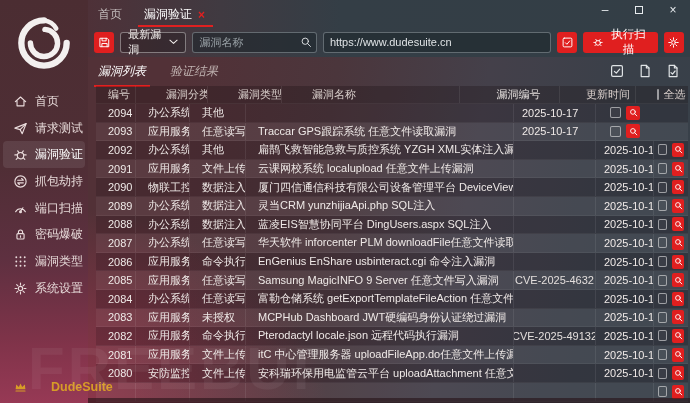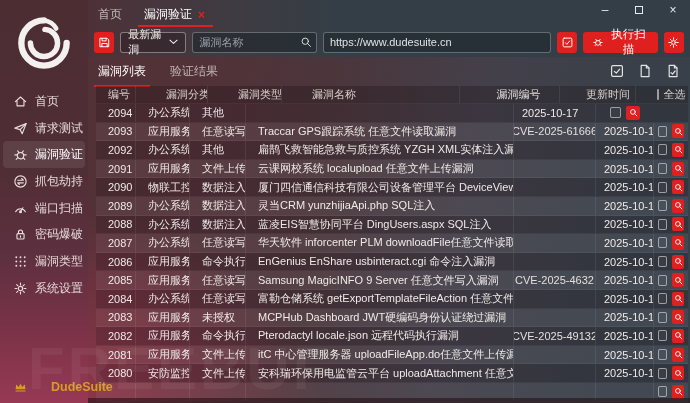--- a/index.html
+++ b/index.html
@@ -56,21 +56,21 @@
   .search-wrap{ position:relative; width:136px; }
   .search-wrap .inp{ width:100%; padding-right:22px; }
   .search-wrap .ic{ position:absolute; right:5px; top:4px; color:#e8eaec; }
   .search-wrap .ic svg{ width:12px; height:12px; }
   .url-inp{ width:248px; }
   .scan-btn{ padding:0 9px; font-size:11.5px; }
   .scan-btn .ic svg{ width:12px; height:12px; }
 
   
   .subbar{ height:29px; display:flex; align-items:center; padding:0 8px 0 10px; }
-  .subtab{ font-size:12px; color:#c2b5b3; margin-right:24px; position:relative; cursor:default; }
+  .subtab{ font-size:12px; color:#c2b5b3; margin-right:24px; position:relative; cursor:default;font-style:italic; }
   .subtab.active{ color:#fff; }
   .subtab.active::after{ content:""; position:absolute; left:-4px; right:-4px; bottom:-7px; height:2px; background:#e02020; }
   .sub-icons{ margin-left:auto; display:flex; gap:11px; color:#dfe3e5; }
   .sub-icons .icon-btn{ width:17px; height:17px; }
   .sub-icons svg{ width:16px; height:16px; }
 
   
   .table-wrap{ position:absolute; top:86px; left:8px; right:2px; bottom:0; overflow:hidden; }
   .trow{ display:grid; grid-template-columns:40px 54px 56px 1fr 82px 58px 34px; align-items:stretch;
     height:18.6px; font-size:11px; border-bottom:1px solid rgba(255,255,255,.05); }
@@ -328,21 +328,20 @@
                 </svg>
       </button>
     </div>
   </div>
 
   <div class="trow">
     <div>2093</div>
     <div>应用服务</div>
     <div>任意读写</div>
     <div>Traccar GPS跟踪系统 任意文件读取漏洞</div>
-    <div class="cell-cve">CVE-2025-61666</div>
     <div class="cell-time">2025-10-17</div>
     <div>
       <span class="chk"></span>
       <button class="act-btn">
         <svg viewBox="0 0 16 16">
                   <circle cx="7" cy="7" r="4.2"></circle>
                   <path d="M10.2 10.2 14 14"></path>
                 </svg>
       </button>
     </div>

